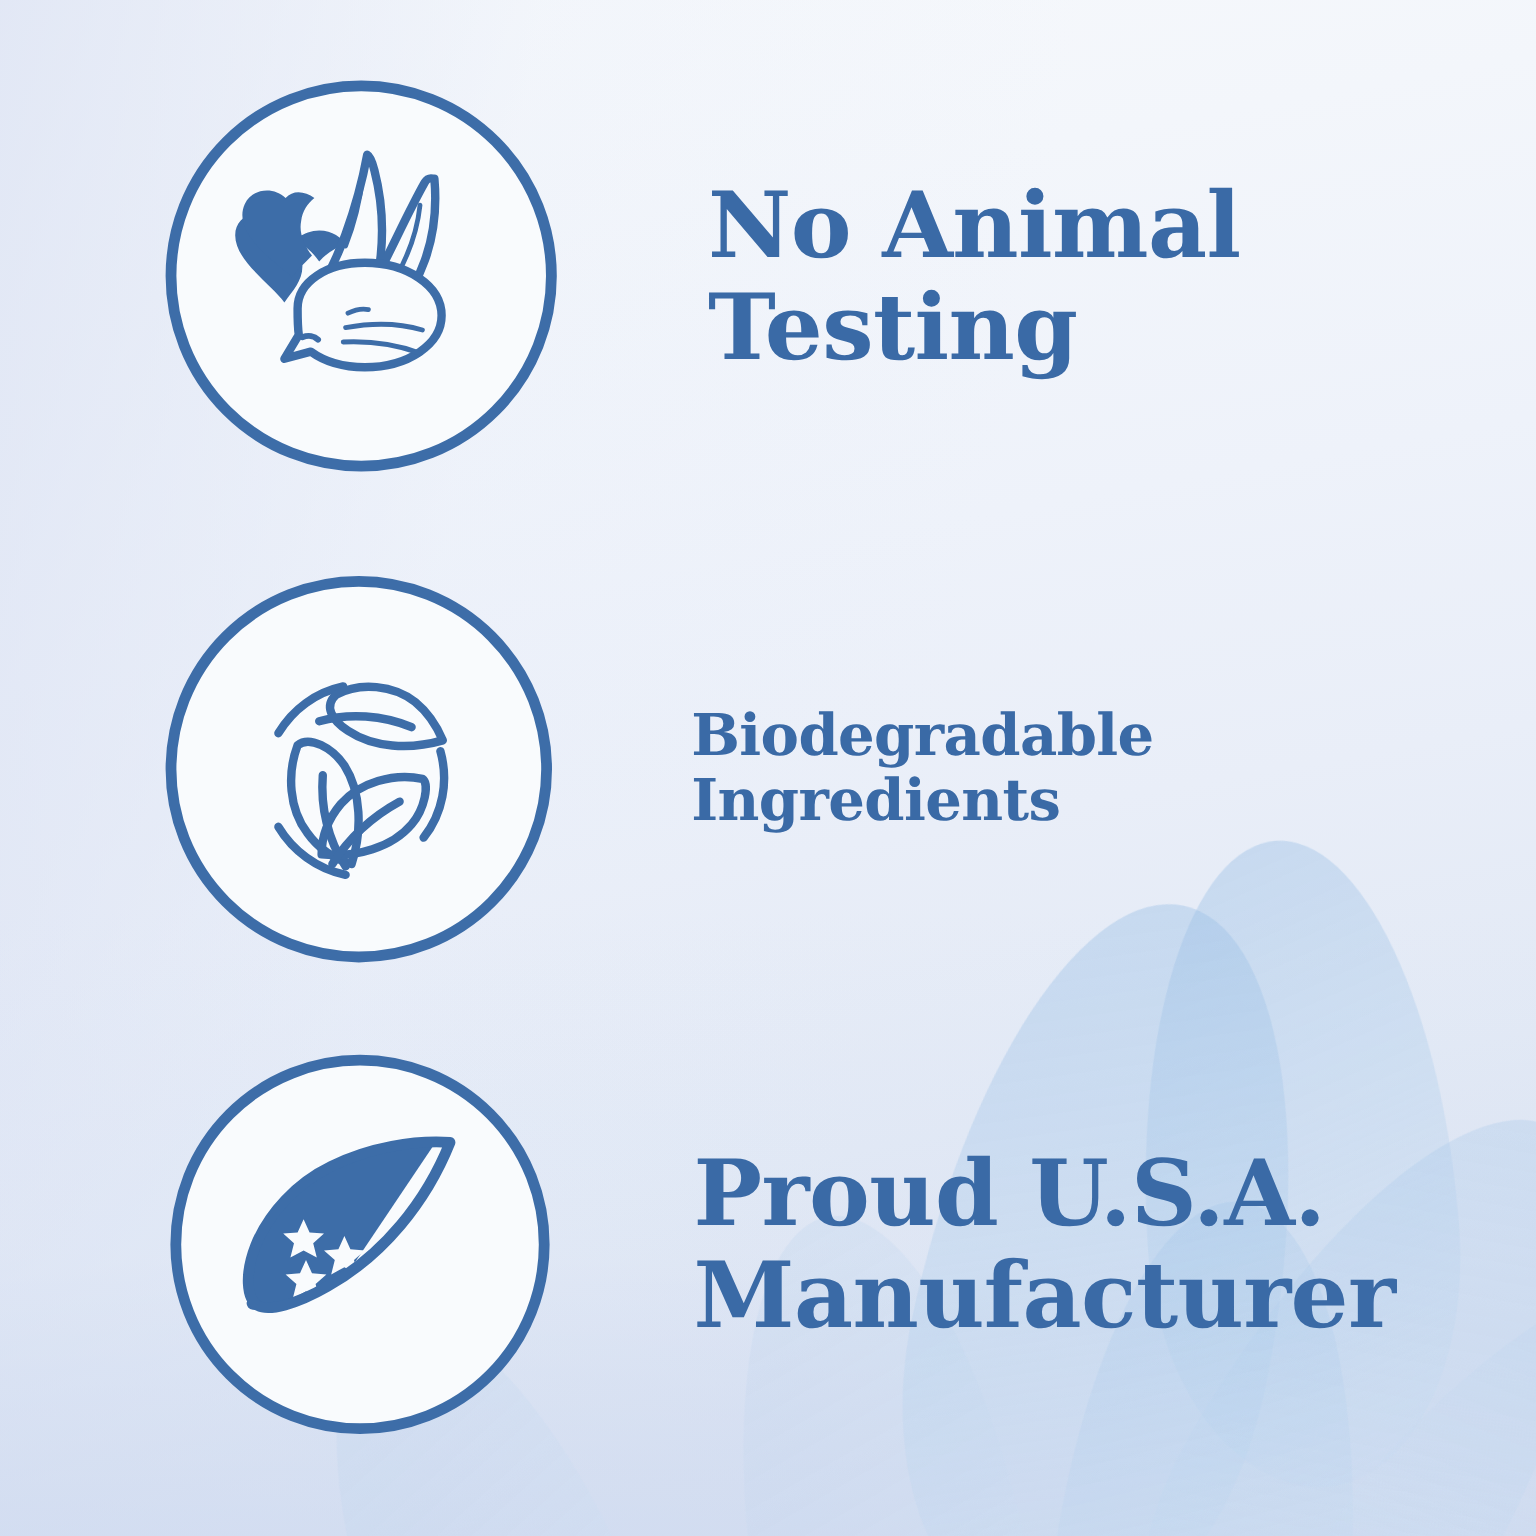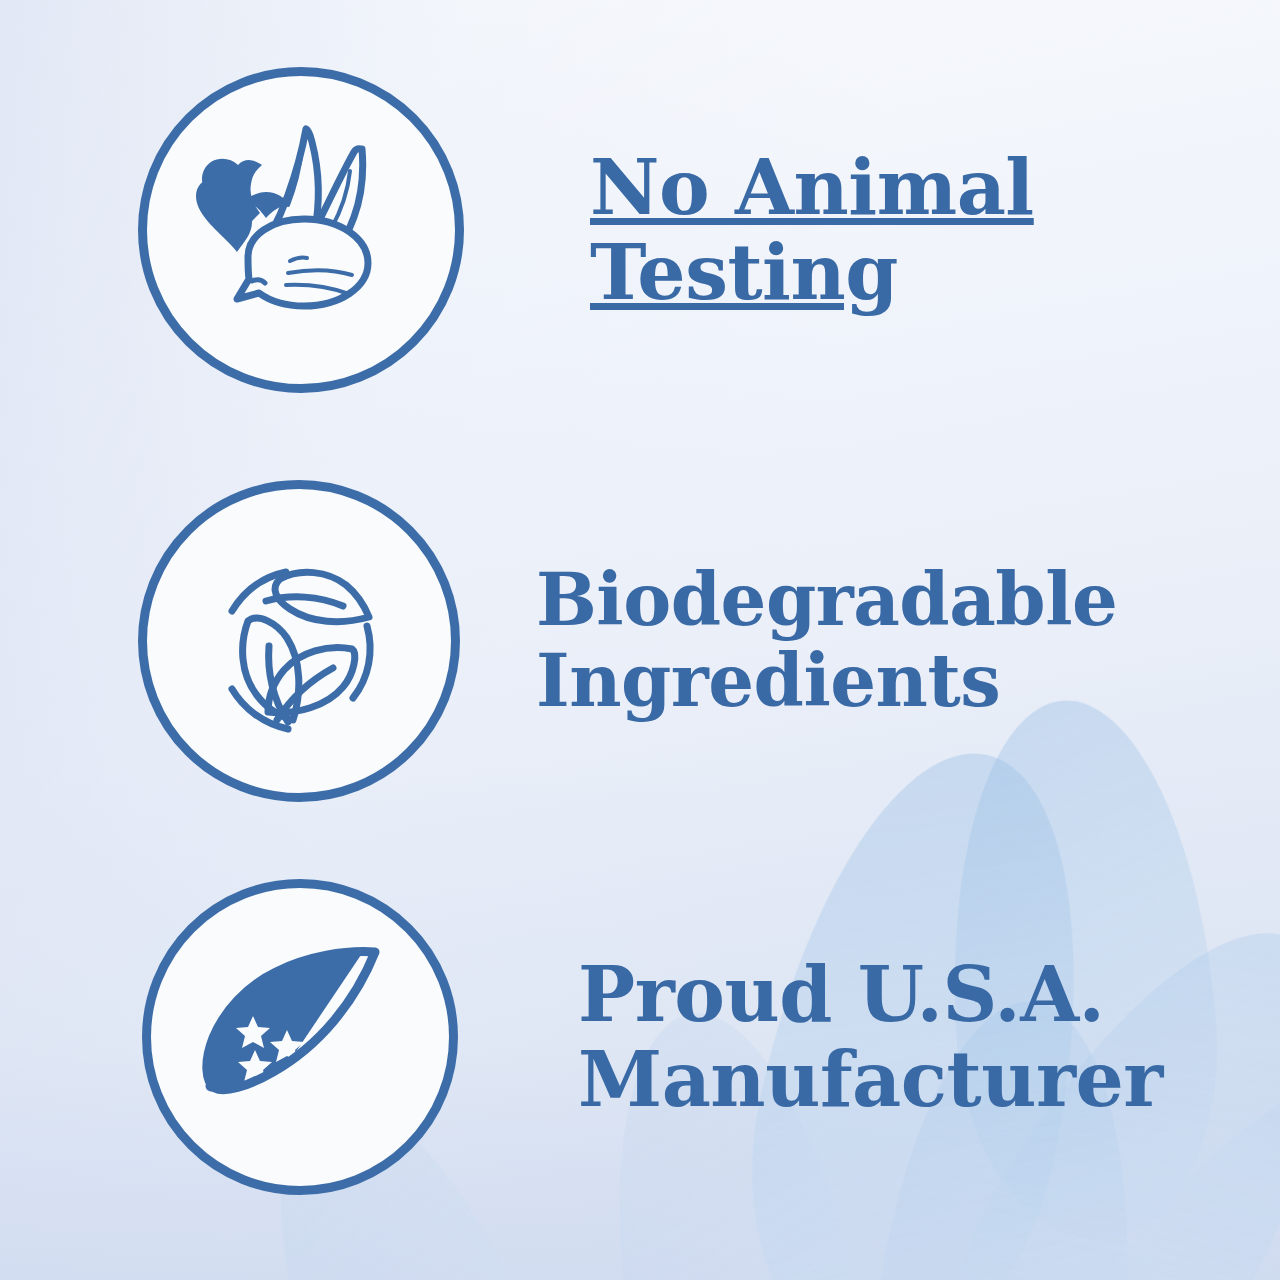--- a/index.html
+++ b/index.html
@@ -153,22 +153,22 @@
     margin-left: 124px;
     color: #3a6aa6;
     font-family: "DejaVu Serif", "Liberation Serif", serif;
     font-weight: bold;
     font-size: 76px;
     line-height: 1.12;
     letter-spacing: -0.5px;
     white-space: pre-line;
     text-rendering: optimizeLegibility;
   }
-  #row-0 .label { margin-left: 126px; font-size: 76px; text-decoration: underline; }
-  #row-1 .label { margin-left: 76px; font-size: 72px; }
+  #row-0 .label { margin-left: 126px; font-size: 76px; }
+  #row-1 .label { margin-left: 116px; font-size: 48px; }
   #row-2 .label { margin-left: 120px; font-size: 76px; }
 </style>
 </head>
 <body>
 
 <div id="stage">
 
   <div class="bg-base"></div>
   <div class="bg-tint-left"></div>
   <div class="bg-tint-bottom"></div>

